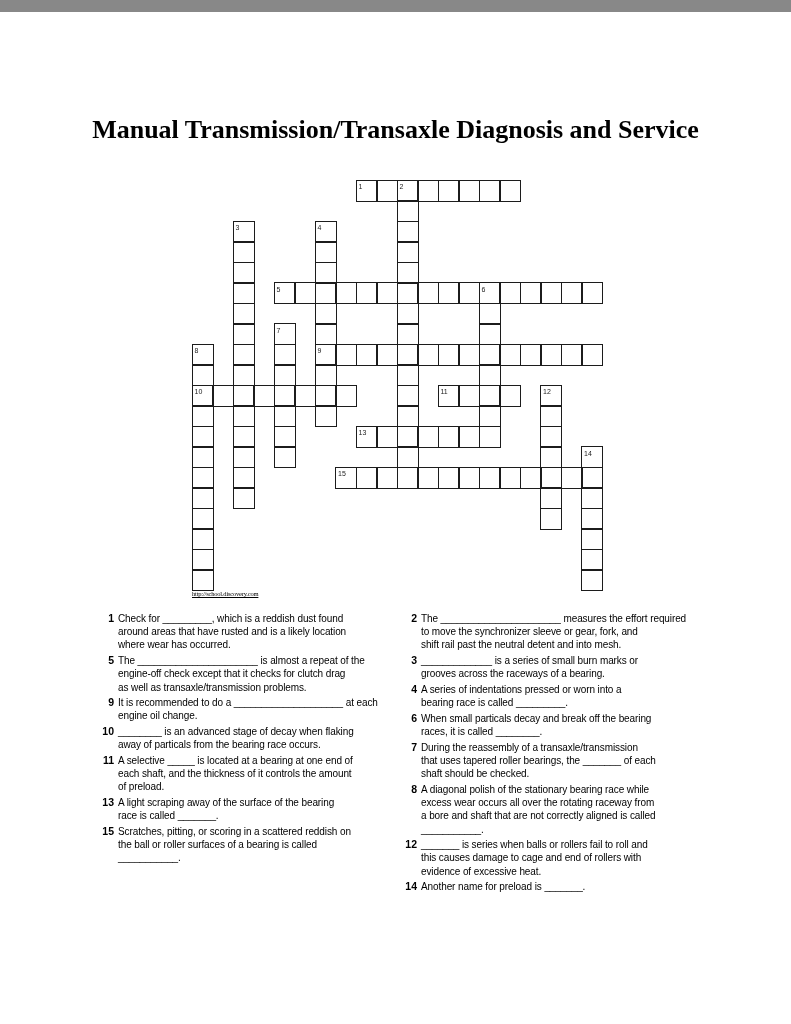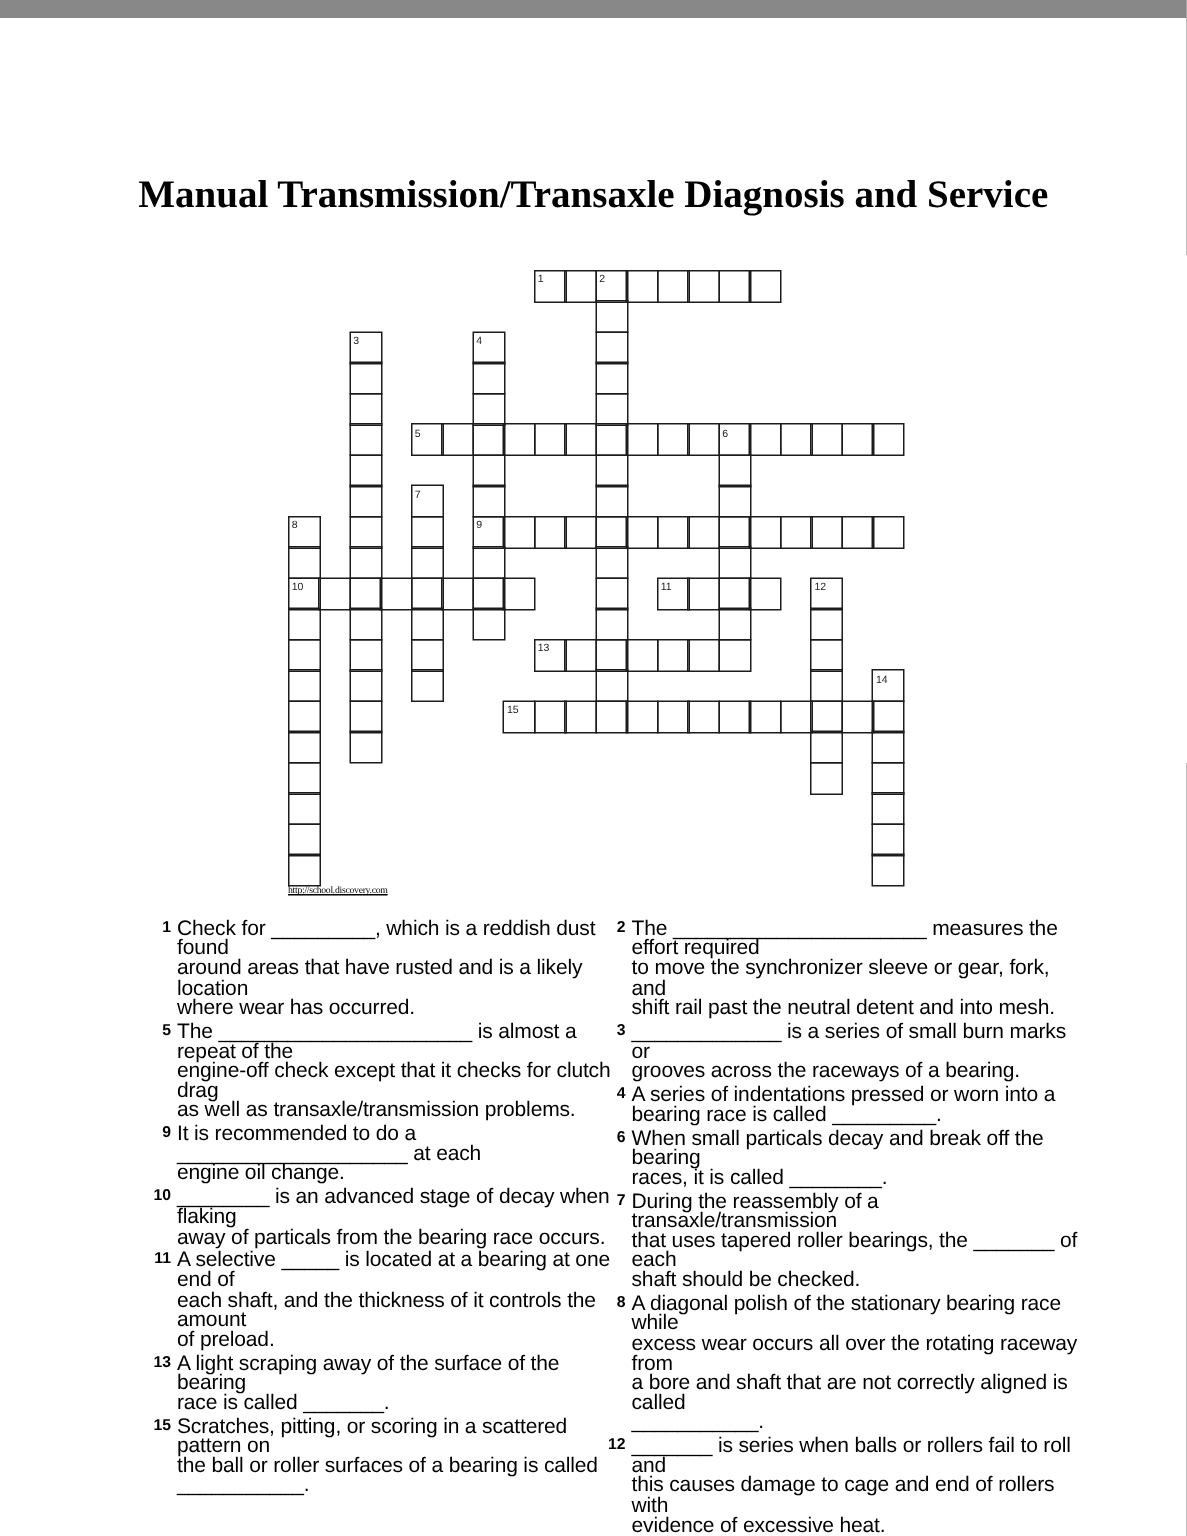--- a/index.html
+++ b/index.html
@@ -37,21 +37,21 @@
   .clue-head {
     font-weight:bold; font-size:12.5px; line-height:15px; margin-bottom:13px;
     letter-spacing:0.2px;
   }
   .clue { display:flex; margin-bottom:2.5px; }
   .clue-num {
     width:18px; min-width:18px; padding-right:4px; text-align:right;
     font-weight:bold; font-size:10.5px; line-height:13.2px;
   }
   .clue-text {
-    font-size:14px; line-height:13.2px; white-space:pre-line;
+    font-size:10px; line-height:13.2px; white-space:pre-line;
     width:304px; letter-spacing:-0.1px;
   }
 </style>
 </head>
 <body>
 
 <div class="page">
 
   <div class="title">Manual Transmission/Transaxle Diagnosis and Service</div>
 
@@ -238,21 +238,21 @@
 each shaft, and the thickness of it controls the amount
 of preload.</div>
         </div>
         <div class="clue">
           <div class="clue-num">13</div>
           <div class="clue-text">A light scraping away of the surface of the bearing
 race is called _______.</div>
         </div>
         <div class="clue">
           <div class="clue-num">15</div>
-          <div class="clue-text">Scratches, pitting, or scoring in a scattered pattern on
+          <div class="clue-text">Scratches, pitting, or scoring in a scattered reddish on
 the ball or roller surfaces of a bearing is called
 ___________.</div>
         </div>
       </div>
   </div>
 
   <div class="clue-col" style="left:399px; top:600px;">
     <div>
         <div class="clue">
           <div class="clue-num">2</div>

